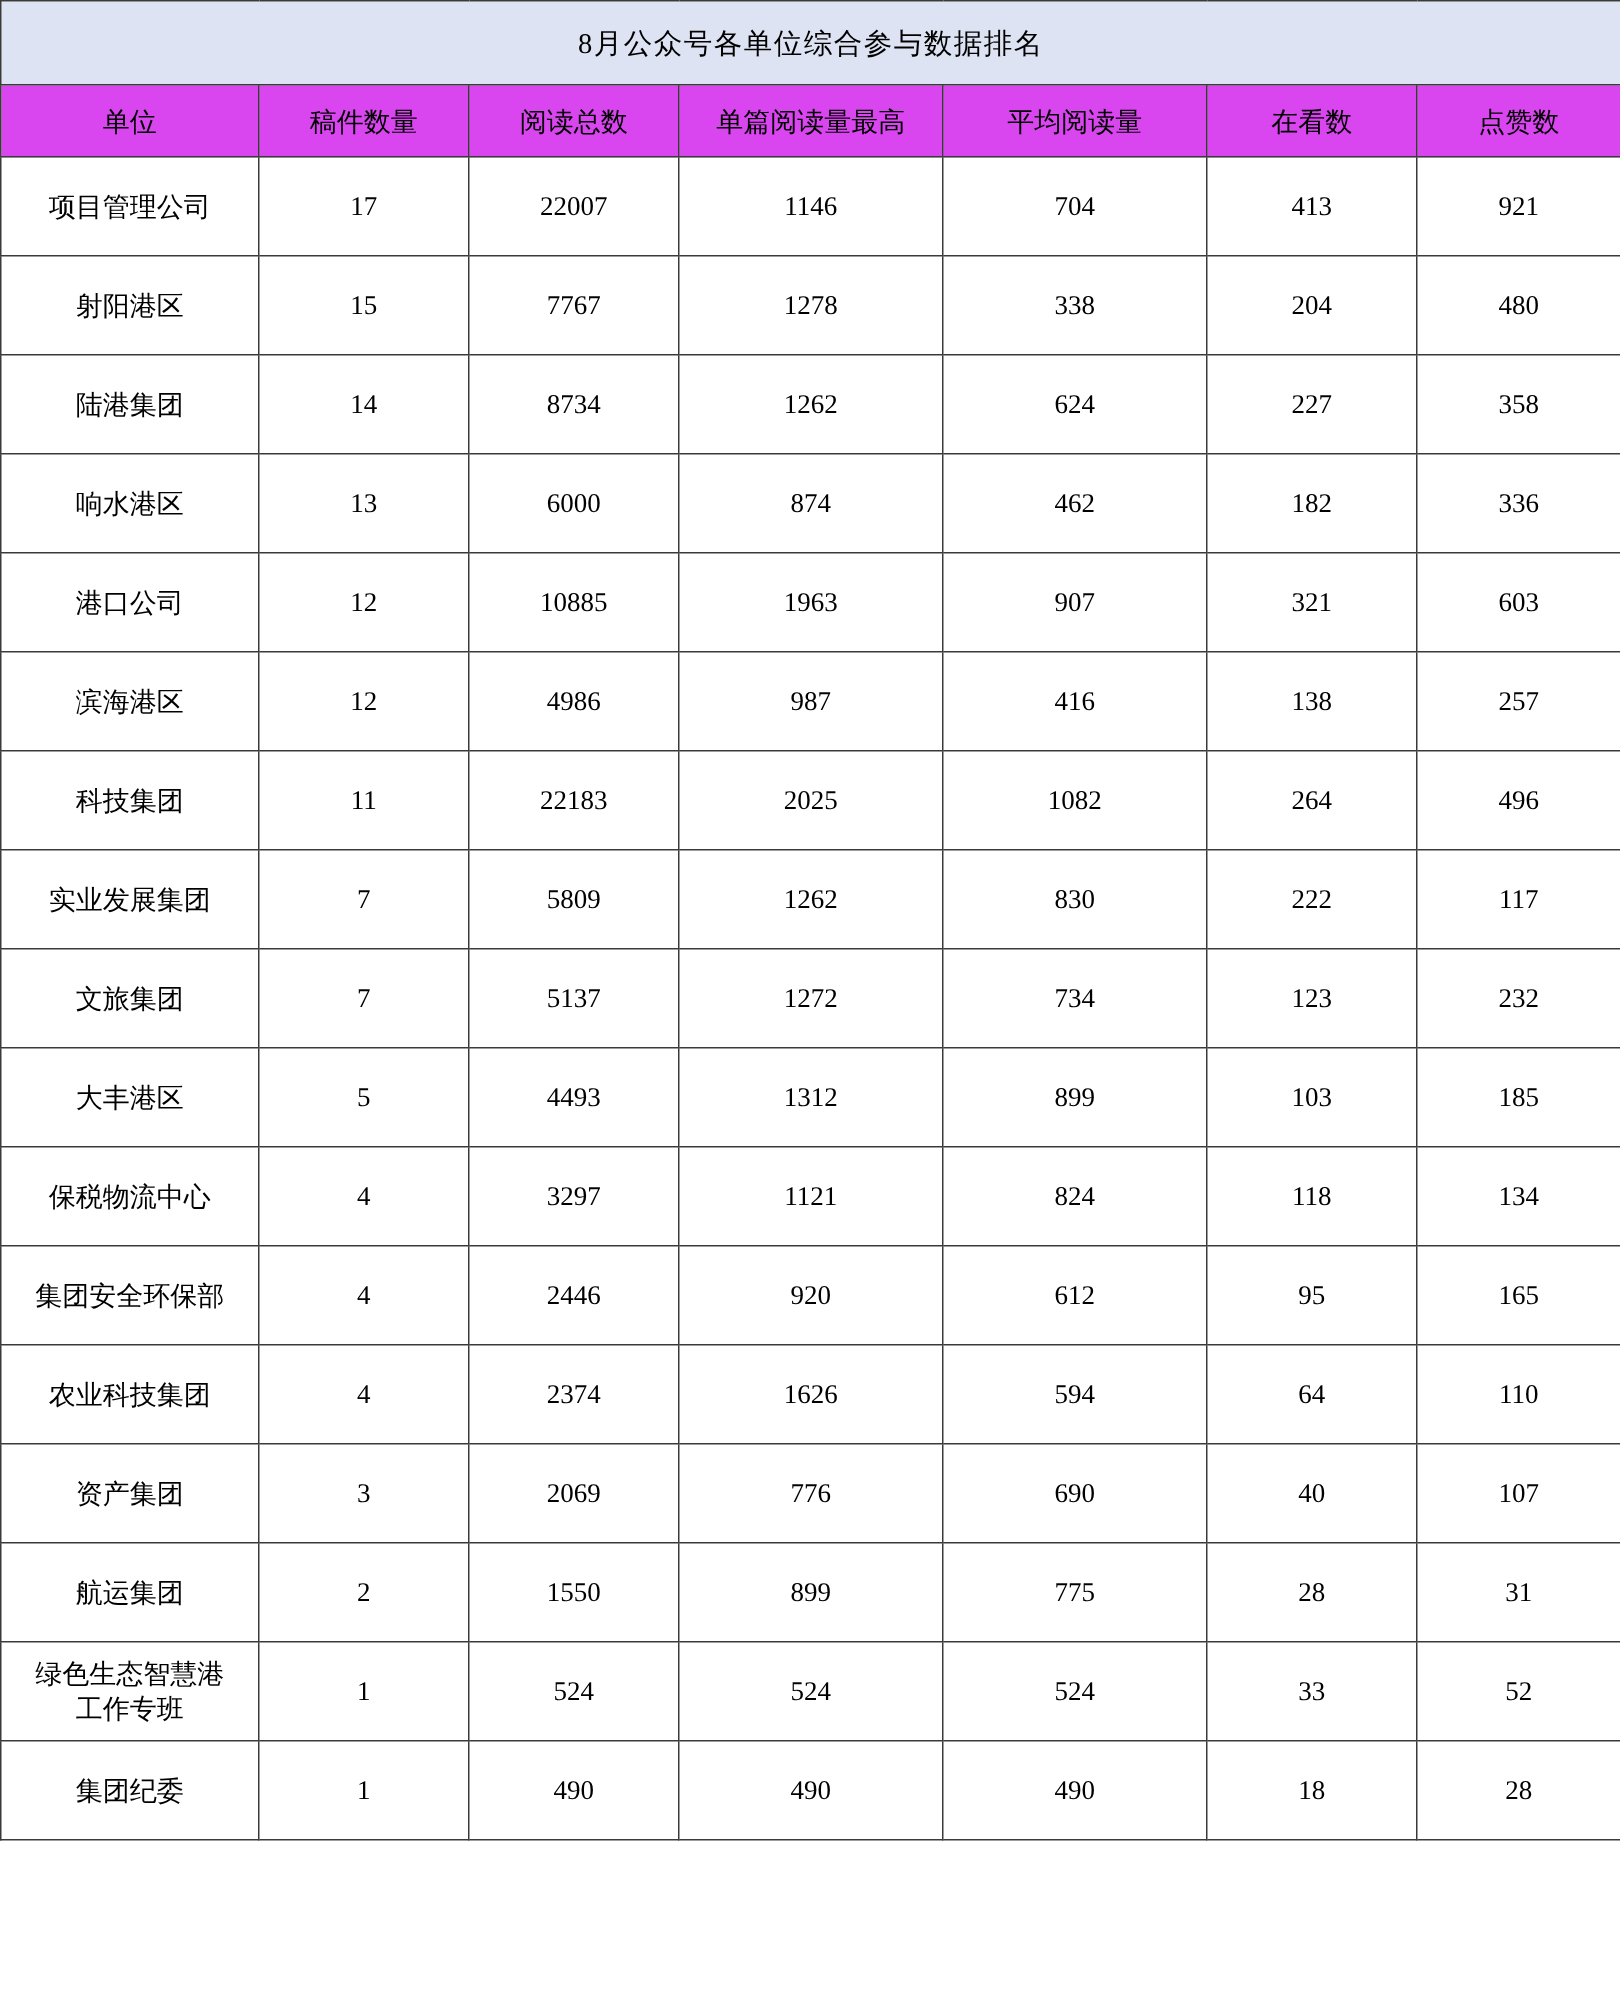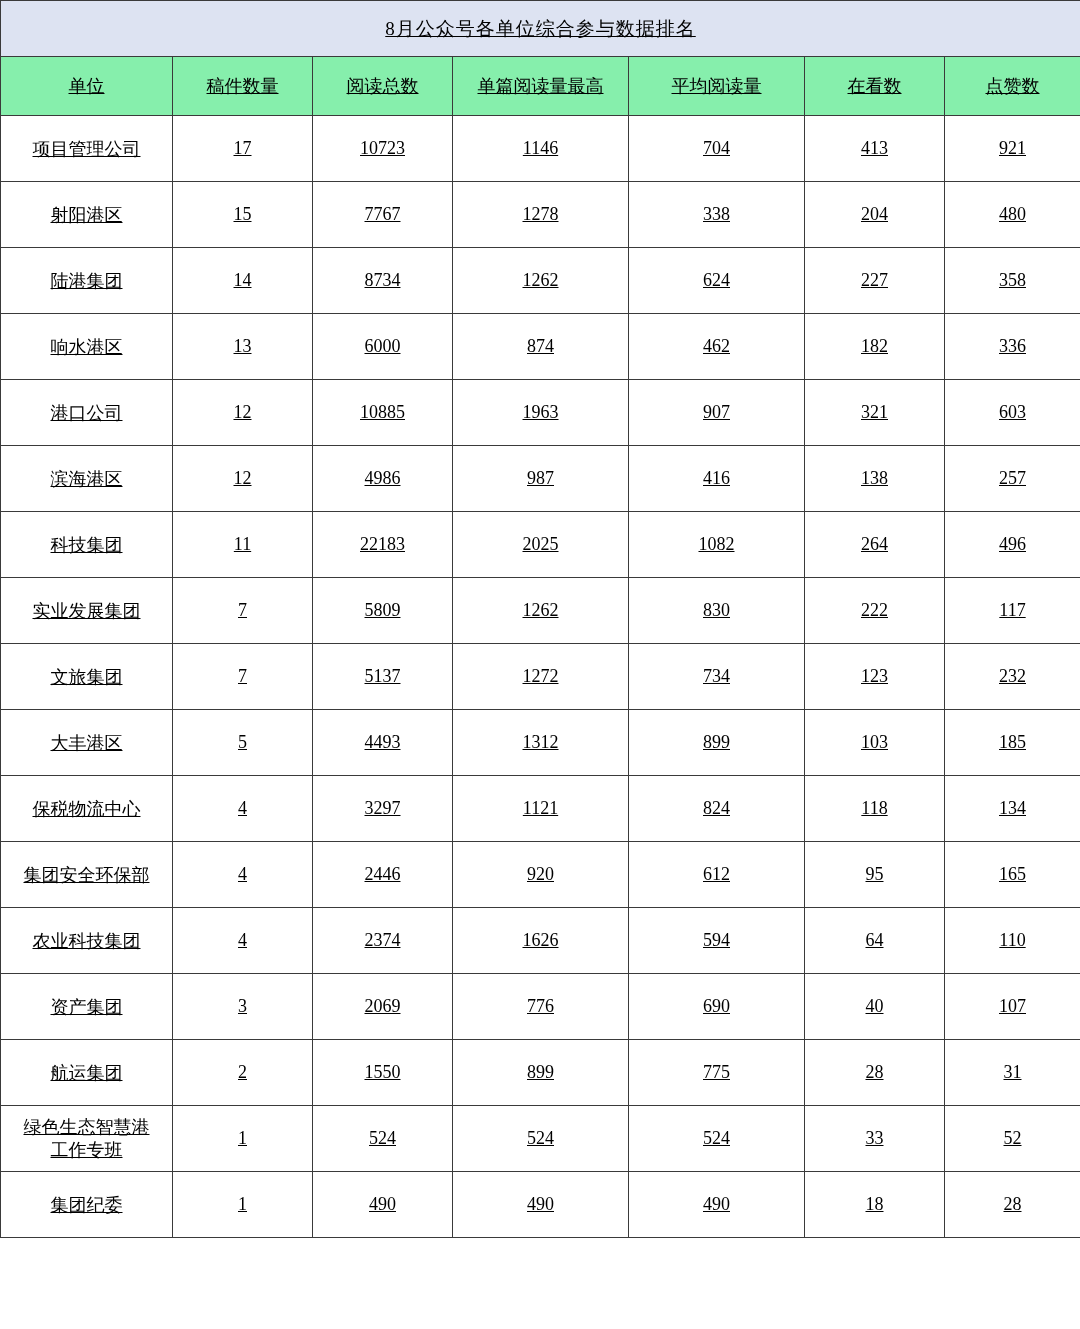--- a/index.html
+++ b/index.html
@@ -9,21 +9,20 @@
   }
   body {
     width: 1080px;
     height: 1329px;
     font-family: "Liberation Serif", "DejaVu Serif", serif;
     color: #000000;
   }
   .table-wrap {
     width: 1080px;
     box-sizing: border-box;
-    text-decoration: underline;
   }
   table.data-table {
     border-collapse: collapse;
     table-layout: fixed;
     width: 1080px;
   }
   table.data-table td,
   table.data-table th {
     border: 1px solid #3a3a3a;
     text-align: center;
@@ -32,22 +31,22 @@
     padding: 2px 4px;
     box-sizing: border-box;
   }
   .title-cell {
     background: #dde3f2;
     height: 56px;
     font-size: 19px;
     letter-spacing: 1px;
   }
   .header-row td {
-    background: #86efac;
-    height: 59px;
+    background: #d946ef;
+    height: 48px;
     font-size: 18px;
   }
   .body-row td {
     height: 66px;
     font-size: 18px;
     background: #ffffff;
   }
   .unit-cell {
     font-size: 18px;
     margin-top: 48px;
@@ -89,21 +88,21 @@
         <td>阅读总数</td>
         <td>单篇阅读量最高</td>
         <td>平均阅读量</td>
         <td>在看数</td>
         <td>点赞数</td>
       </tr>
 
       <tr class="body-row">
         <td class="unit-cell">项目管理公司</td>
         <td>17</td>
-        <td>10723</td>
+        <td>22007</td>
         <td>1146</td>
         <td>704</td>
         <td>413</td>
         <td>921</td>
       </tr>
       <tr class="body-row">
         <td class="unit-cell">射阳港区</td>
         <td>15</td>
         <td>7767</td>
         <td>1278</td>

